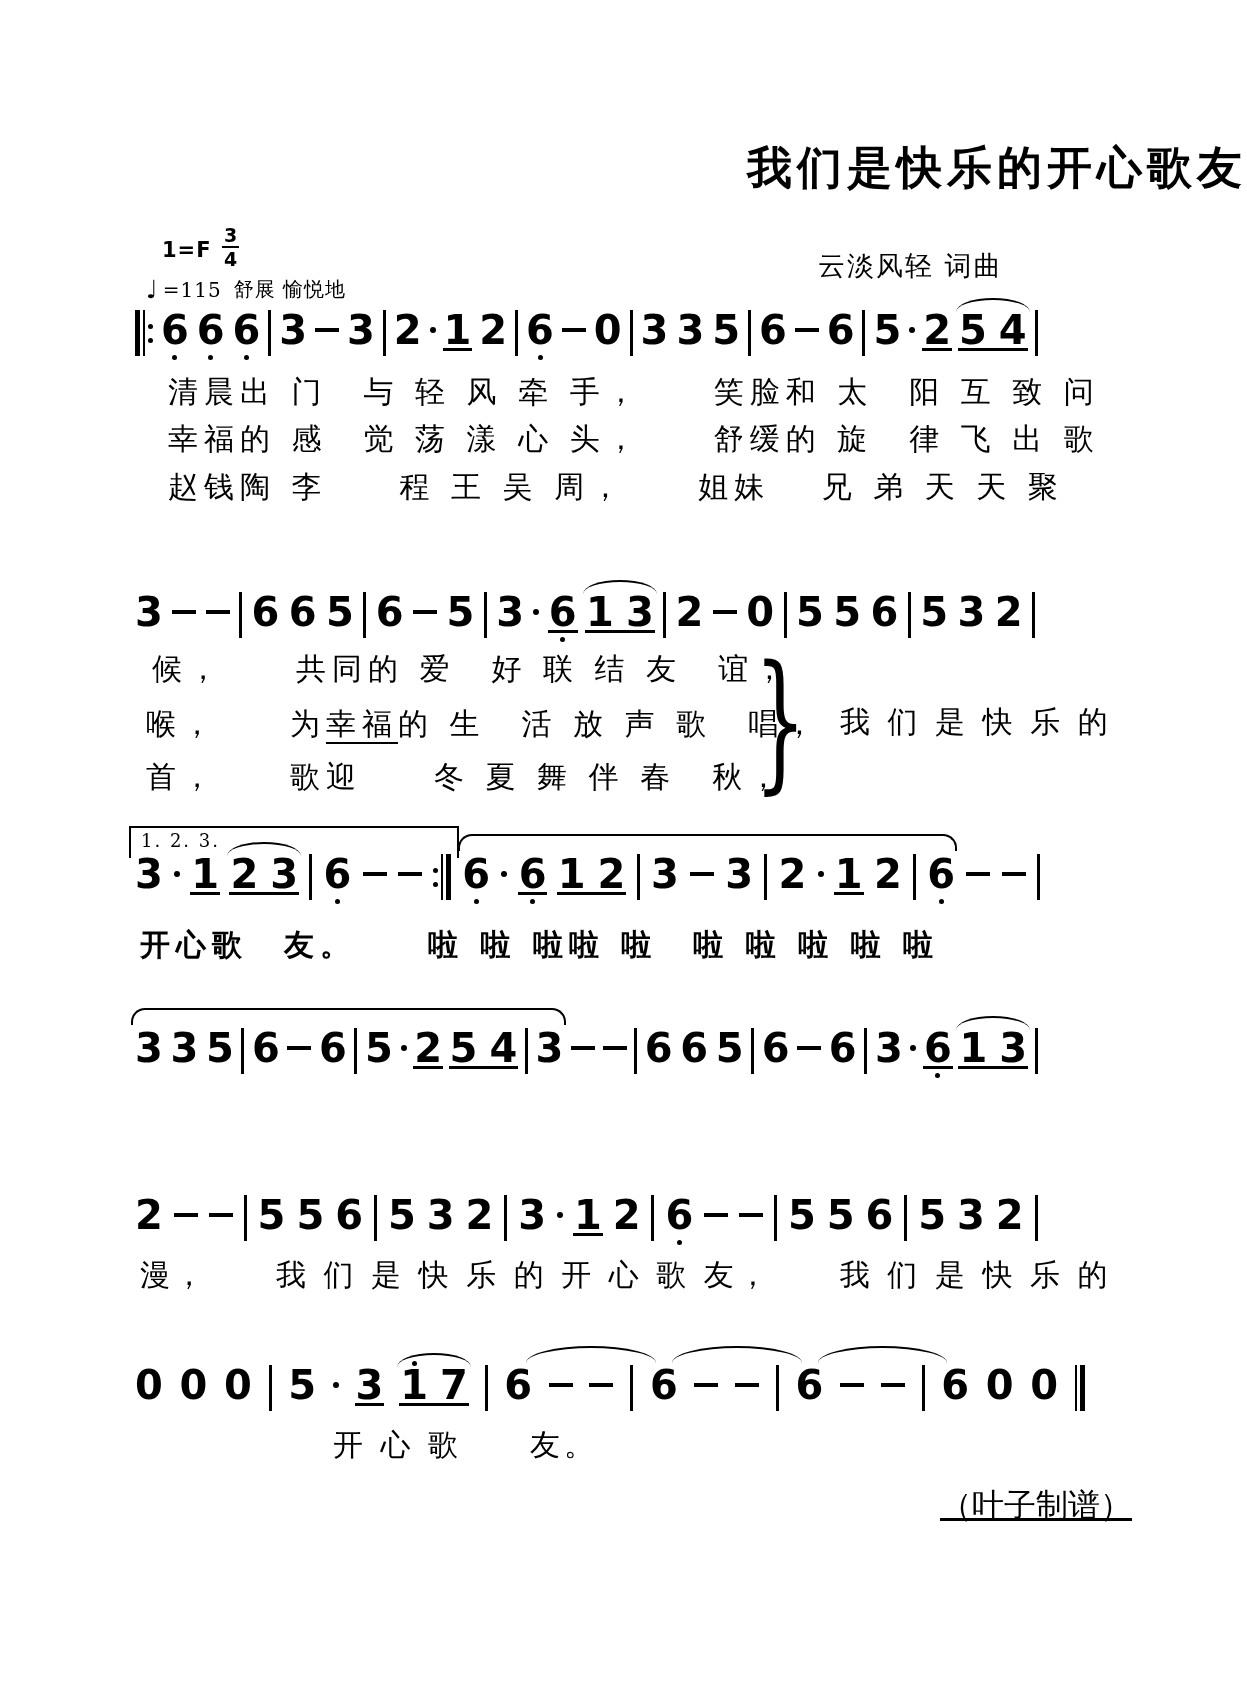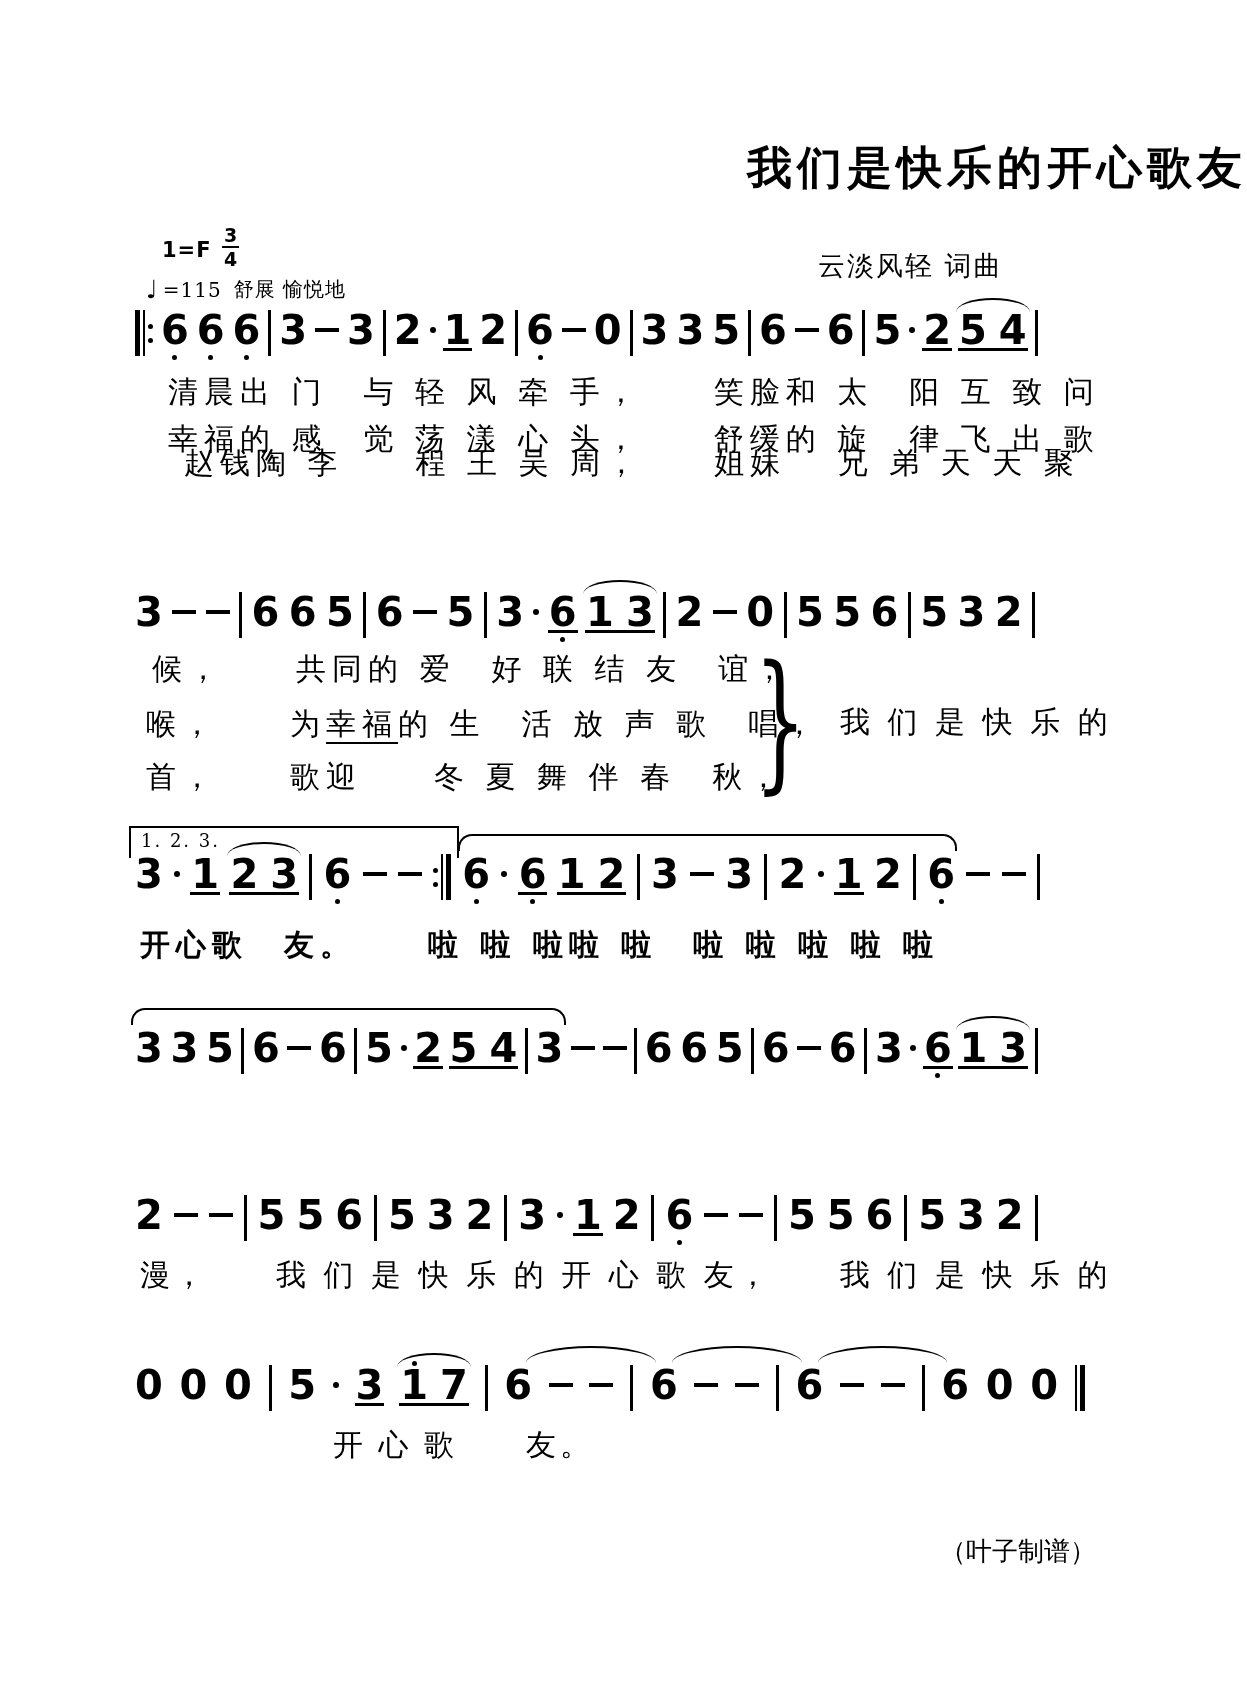--- a/index.html
+++ b/index.html
@@ -13,21 +13,21 @@
   .meter{position:absolute;top:225px;left:222px;display:flex;flex-direction:column;
          align-items:center;font-family:"DejaVu Sans",sans-serif;font-weight:bold;
          font-size:19px;line-height:20px;}
   .meter .mbar{width:17px;height:2px;background:#000;margin:1px 0;}
   .tempo{position:absolute;top:276px;left:146px;font-size:20px;letter-spacing:1px;
          display:flex;align-items:center;gap:4px;}
   .tempo .tnote{font-size:25px;line-height:20px;}
   .tempo .texp{margin-left:8px;}
   .credit{position:absolute;top:248px;left:818px;width:220px;font-size:27px;
           letter-spacing:2px;white-space:pre;}
-  .footer{position:absolute;top:1534px;left:940px;font-size:26px;white-space:pre;}
+  .footer{position:absolute;top:1484px;left:940px;font-size:32px;white-space:pre;text-decoration:underline;}
   
   .mline{position:absolute;display:flex;justify-content:space-between;align-items:flex-start;}
   .tok{display:flex;flex-direction:column;align-items:center;}
   .hirow{height:9px;display:flex;align-items:center;justify-content:center;}
   .numrow{height:34px;display:flex;align-items:center;}
   .num{font-family:"DejaVu Sans",sans-serif;font-weight:bold;font-size:40px;line-height:34px;}
   .unrow{align-self:stretch;height:6px;position:relative;}
   .unrow.on::after{content:"";position:absolute;left:-1px;right:-1px;top:1px;height:3px;background:#000;}
   .lorow{height:9px;display:flex;align-items:center;justify-content:center;}
   .odot{width:5px;height:5px;background:#000;border-radius:50%;}
@@ -1186,22 +1186,22 @@
           <div class="thick"></div>
         </div>
       </div>
     </div>
     <div class="arc tie" style="left: 397px; width: 74px; top: 1353px;"></div>
     <div class="arc tie2" style="left: 526px; width: 130px; top: 1346px;"></div>
     <div class="arc tie2" style="left: 672px; width: 130px; top: 1346px;"></div>
     <div class="arc tie2" style="left: 818px; width: 129px; top: 1346px;"></div>
     <div class="lyr" style="left: 168px; top: 422px; letter-spacing: 6px;"><span>幸福的 感　觉 荡 漾 心 头，　　舒缓的 旋　律 飞 出 歌</span></div>
     <div class="lyr" style="left: 168px; top: 375px; letter-spacing: 6px;"><span>清晨出 门　与 轻 风 牵 手，　　笑脸和 太　阳 互 致 问</span></div>
-    <div class="lyr" style="left: 168px; top: 446px; letter-spacing: 6px; margin-left: 16px;"><span>赵钱陶 李　　程 王 吴 周，　　姐妹　 兄 弟 天 天 聚</span></div>
+    <div class="lyr" style="left: 168px; top: 470px; letter-spacing: 6px;"><span>赵钱陶 李　　程 王 吴 周，　　姐妹　 兄 弟 天 天 聚</span></div>
     <div class="lyr" style="left: 152px; top: 652px; letter-spacing: 6px;"><span>候，　　共同的 爱　好 联 结 友　谊，</span></div>
     <div class="lyr" style="left: 146px; top: 707px; letter-spacing: 6px;"><span>喉，　　为</span><span class="u">幸福</span><span>的 生　活 放 声 歌　唱，</span></div>
     <div class="lyr" style="left: 840px; top: 705px; letter-spacing: 4px;"><span>我 们 是 快 乐 的</span></div>
     <div class="lyr" style="left: 146px; top: 760px; letter-spacing: 6px;"><span>首，　　歌迎　　冬 夏 舞 伴 春　秋，</span></div>
     <div class="lyr" style="left: 140px; top: 928px; letter-spacing: 6px; font-weight: bold;"><span>开心歌　友。　　啦 啦 啦啦 啦　啦 啦 啦 啦 啦</span></div>
     <div class="lyr" style="left: 140px; top: 1258px; letter-spacing: 4px;"><span>漫，　　我 们 是 快 乐 的 开 心 歌 友，　　我 们 是 快 乐 的</span></div>
-    <div class="lyr" style="left: 333px; top: 1428px; letter-spacing: 4px; font-family: Liberation Serif, serif;"><span>开 心 歌　　友。</span></div>
+    <div class="lyr" style="left: 333px; top: 1428px; letter-spacing: 4px;"><span>开 心 歌　　友。</span></div>
     <div class="brace" style="left: 754px; top: 646px;">}</div>
   </div>
 
 </body></html>

